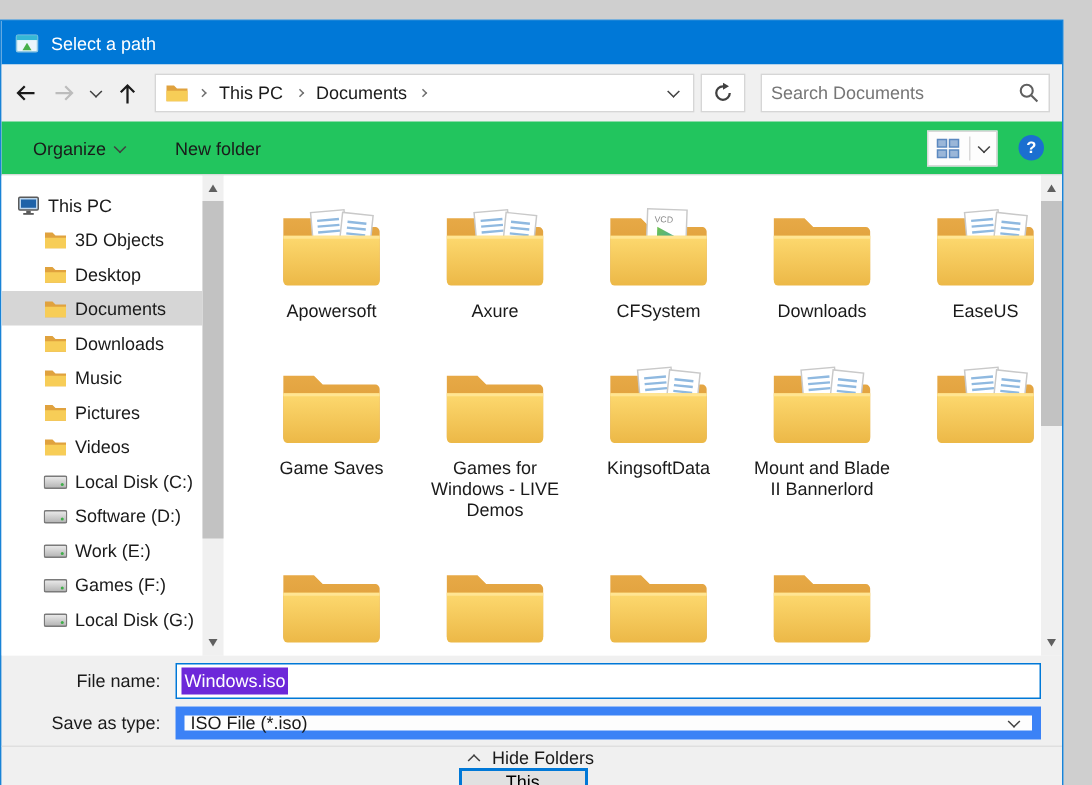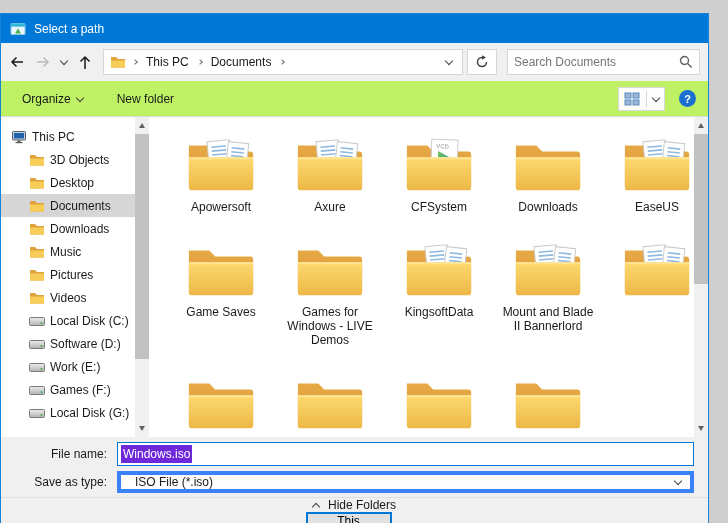--- a/index.html
+++ b/index.html
@@ -22,21 +22,21 @@
   .crumb { padding:2px 2px; white-space:nowrap; }
   .addr-drop { margin-left:auto; margin-right:4px; }
   .refreshbtn { margin-left:2px; width:30px; height:26px; background:#fff; border:1px solid #d6d6d6;
                 display:flex; align-items:center; justify-content:center; }
   .searchbox { margin-left:8px; flex:1; height:26px; background:#fff; border:1px solid #d6d6d6;
                display:flex; align-items:center; padding:0 6px; }
   .searchbox input { flex:1; border:none; outline:none; font:12px "Liberation Sans","DejaVu Sans",sans-serif; color:#333; }
   .searchbox input::placeholder { color:#767676; opacity:1; }
 
   
-  .toolbar { height:36px; display:flex; align-items:center; padding:0 12px; border-bottom:1px solid #dadada; background:#bef264; }
+  .toolbar { height:36px; display:flex; align-items:center; padding:0 12px; border-bottom:1px solid #dadada; background:#22c55e; }
   .tbtn { display:flex; align-items:center; gap:6px; padding:5px 9px; color:#1a1a1a; }
   .tbtn + .tbtn { margin-left:16px; }
   .tb-right { margin-left:auto; display:flex; align-items:center; gap:14px; }
   .viewbtn { display:flex; align-items:center; gap:6px; padding:3px 5px; border:1px solid #d9d9d9; background:#fdfdfd; }
   .viewbtn .vdiv { width:1px; height:16px; background:#d9d9d9; }
   .helpbtn { width:17px; height:17px; border-radius:50%; background:#1b6fd0; color:#fff; font-weight:bold;
              font-size:11px; display:flex; align-items:center; justify-content:center; }
 
   
   .content { height:320px; display:flex; background:#fff; }
@@ -61,22 +61,22 @@
   .ficon { width:72px; height:62px; }
   .flabel2 { margin-top:3px; max-width:100px; text-align:center; line-height:14px; }
 
   
   .fieldpanel { height:60px; background:#f0f0f0; padding-top:5px; }
   .frow { display:flex; align-items:center; margin-bottom:5px; }
   .flabel { width:116px; text-align:right; padding-right:10px; flex:0 0 auto; }
   .fninput { flex:1; margin-right:14px; height:24px; background:#fff; border:1px solid #0078d7;
              display:flex; align-items:center; padding-left:3px; overflow:hidden; }
   .selected-text { background:#6d28d9; color:#fff; padding:2px 2px; }
-  .combo { flex:1; margin-right:14px; height:22px; background:#fdfdfd; border:4px solid #3b82f6;
-           display:flex; align-items:center; padding-left:14px; }
+  .combo { flex:1; margin-right:14px; height:22px; background:#fdfdfd; border:6px solid #3b82f6;
+           display:flex; align-items:center; padding-left:4px; }
   .combo-chev { margin-left:auto; margin-right:9px; }
 
   
   .footer { height:38px; background:#f0f0f0; border-top:1px solid #dfdfdf; display:flex; align-items:center; padding:0 14px;flex-direction:column; }
   .hidefolders { display:flex; align-items:center; gap:9px; }
   .footer .spacer { flex:1; }
   .btn { width:86px; height:24px; background:#e1e1e1; border:1px solid #adadad; font:12px "Liberation Sans","DejaVu Sans",sans-serif; }
   .btn.primary { border:2px solid #0078d7; margin-right:12px; }
   .btn.cancel { width:78px; }
 

